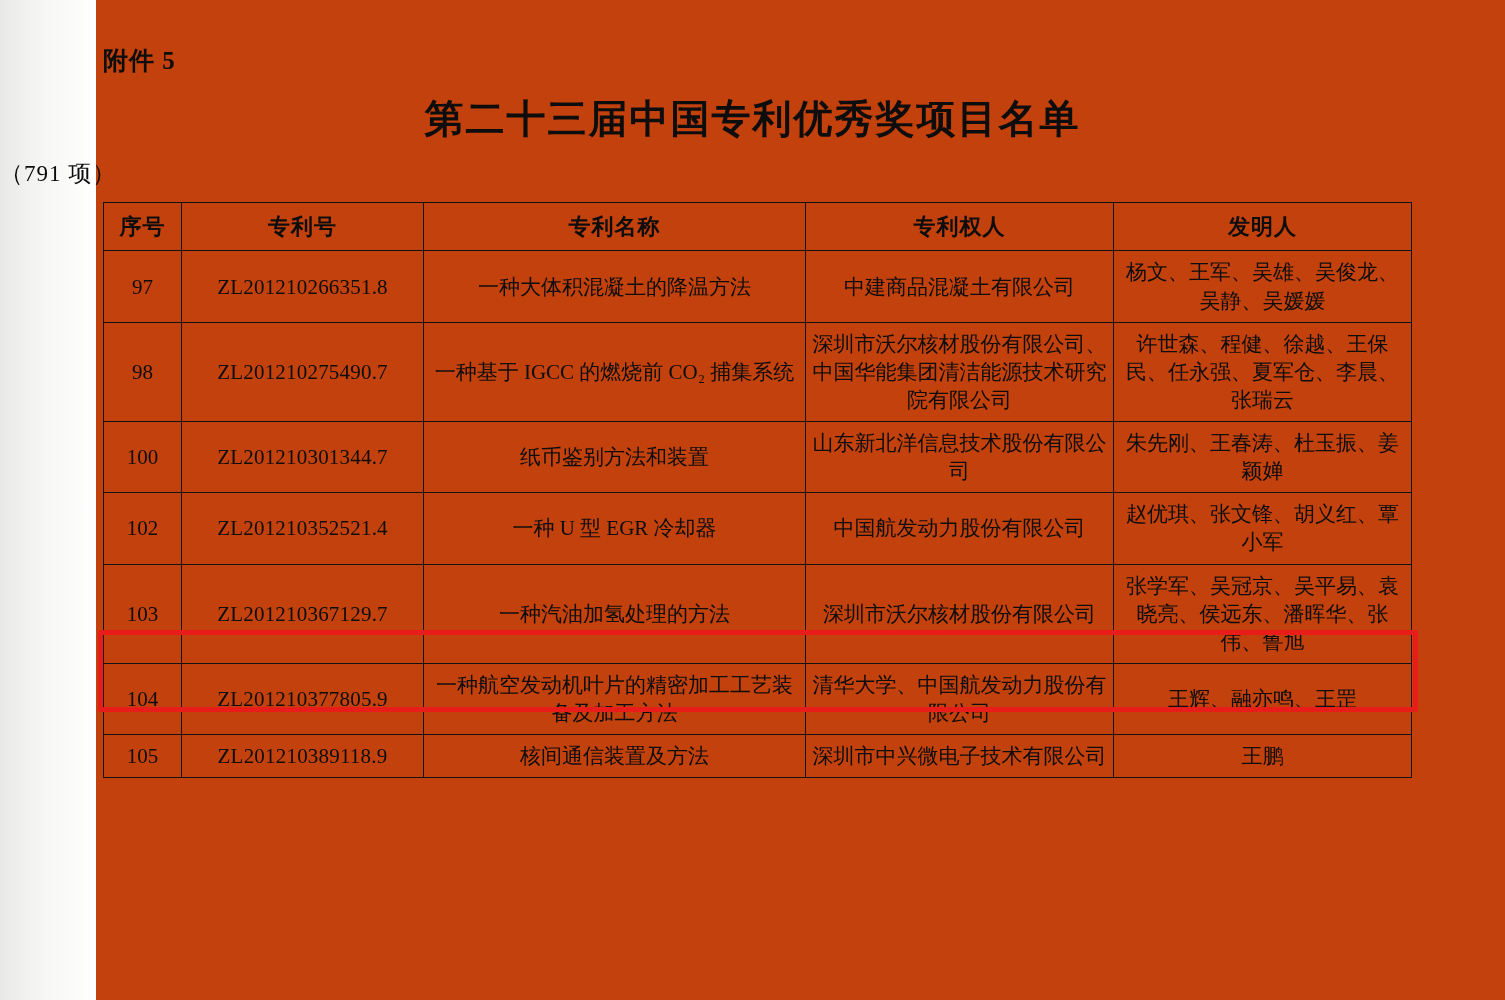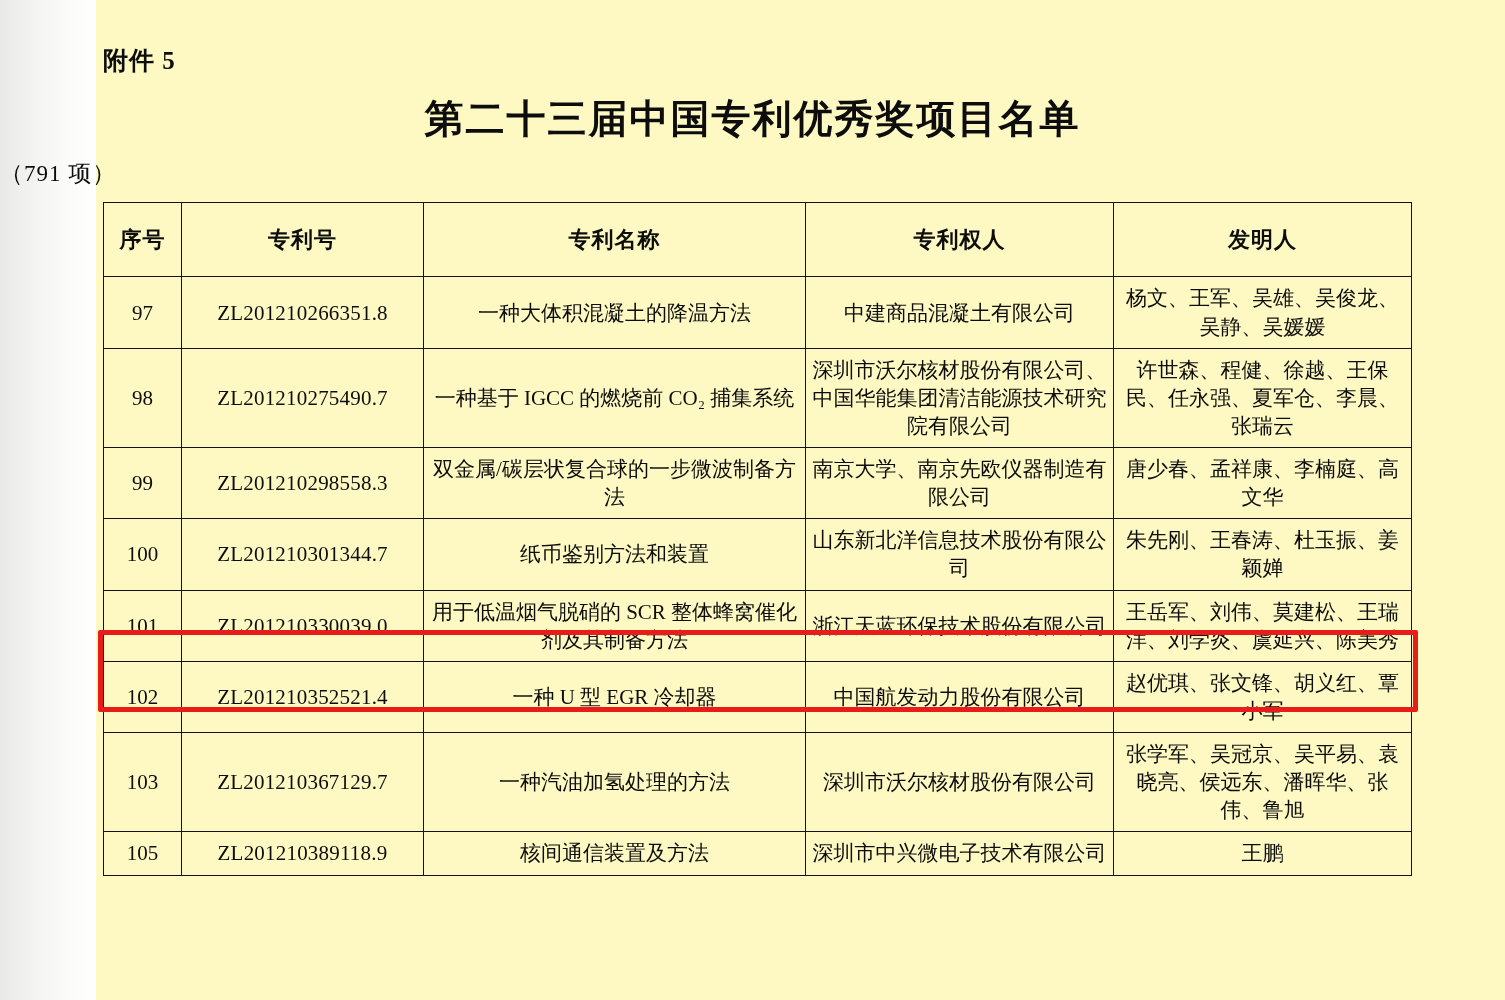--- a/index.html
+++ b/index.html
@@ -11,21 +11,21 @@
     width: 1505px;
     height: 1000px;
     font-family: "Liberation Serif", "DejaVu Serif", serif;
     color: #0d0d0d;
     position: relative;
     overflow: hidden;
   }
   .page {
     position: absolute;
     inset: 0;
-    background: #fef9c3;
+    background: #c2410c;
   }
   
   .scan-edge {
     position: absolute;
     left: 0; top: 0; bottom: 0;
     width: 96px;
     background: linear-gradient(to right, #e9e9e7 0%, #f6f6f4 45%, #ffffff 100%);
     pointer-events: none;
   }
   .attachment-label {
@@ -71,21 +71,21 @@
     border: 1.6px solid #121212;
     text-align: center;
     vertical-align: middle;
     font-size: 21px;
     line-height: 1.34;
     padding: 7px 6px;
   }
   table.patent-table th {
     font-weight: 700;
     font-size: 22px;
-    padding: 22px 6px;
+    padding: 9px 6px;
     letter-spacing: 1px;
     margin-top: 28px;
   }
   col.c-no    { width: 78px; }
   col.c-num   { width: 242px; }
   col.c-name  { width: 382px; }
   col.c-owner { width: 308px; }
   col.c-inv   { width: 298px; }
 
   td.cell-no { font-size: 22px; }
@@ -143,55 +143,48 @@
             <td class="cell-inv">杨文、王军、吴雄、吴俊龙、吴静、吴媛媛</td>
           </tr>
           <tr>
             <td class="cell-no">98</td>
             <td class="cell-num">ZL201210275490.7</td>
             <td class="cell-name">一种基于 IGCC 的燃烧前 CO₂ 捕集系统</td>
             <td class="cell-owner">深圳市沃尔核材股份有限公司、中国华能集团清洁能源技术研究院有限公司</td>
             <td class="cell-inv">许世森、程健、徐越、王保民、任永强、夏军仓、李晨、张瑞云</td>
           </tr>
           <tr>
-            <td class="cell-no">99</td>
-            <td class="cell-num">ZL201210298558.3</td>
-            <td class="cell-name">双金属/碳层状复合球的一步微波制备方法</td>
-            <td class="cell-owner">南京大学、南京先欧仪器制造有限公司</td>
-            <td class="cell-inv">唐少春、孟祥康、李楠庭、高文华</td>
-          </tr>
-          <tr>
             <td class="cell-no">100</td>
             <td class="cell-num">ZL201210301344.7</td>
             <td class="cell-name">纸币鉴别方法和装置</td>
             <td class="cell-owner">山东新北洋信息技术股份有限公司</td>
             <td class="cell-inv">朱先刚、王春涛、杜玉振、姜颖婵</td>
-          </tr>
-          <tr class="highlighted">
-            <td class="cell-no">101</td>
-            <td class="cell-num">ZL201210330039.0</td>
-            <td class="cell-name">用于低温烟气脱硝的 SCR 整体蜂窝催化剂及其制备方法</td>
-            <td class="cell-owner">浙江天蓝环保技术股份有限公司</td>
-            <td class="cell-inv">王岳军、刘伟、莫建松、王瑞洋、刘学炎、虞延兴、陈美秀</td>
           </tr>
           <tr>
             <td class="cell-no">102</td>
             <td class="cell-num">ZL201210352521.4</td>
             <td class="cell-name">一种 U 型 EGR 冷却器</td>
             <td class="cell-owner">中国航发动力股份有限公司</td>
             <td class="cell-inv">赵优琪、张文锋、胡义红、覃小军</td>
           </tr>
           <tr>
             <td class="cell-no">103</td>
             <td class="cell-num">ZL201210367129.7</td>
             <td class="cell-name">一种汽油加氢处理的方法</td>
             <td class="cell-owner">深圳市沃尔核材股份有限公司</td>
             <td class="cell-inv">张学军、吴冠京、吴平易、袁晓亮、侯远东、潘晖华、张伟、鲁旭</td>
           </tr>
           <tr>
+            <td class="cell-no">104</td>
+            <td class="cell-num">ZL201210377805.9</td>
+            <td class="cell-name">一种航空发动机叶片的精密加工工艺装备及加工方法</td>
+            <td class="cell-owner">清华大学、中国航发动力股份有限公司</td>
+            <td class="cell-inv">王辉、融亦鸣、王罡</td>
+          </tr>
+          <tr>
             <td class="cell-no">105</td>
             <td class="cell-num">ZL201210389118.9</td>
             <td class="cell-name">核间通信装置及方法</td>
             <td class="cell-owner">深圳市中兴微电子技术有限公司</td>
             <td class="cell-inv">王鹏</td>
           </tr>
         </tbody>
     </table>
     <div class="highlight-box" style="display: block; left: -5.5px; top: 428.344px; width: 1320px; height: 81.25px; border-color: rgb(232, 28, 24);"></div>
   </div>

